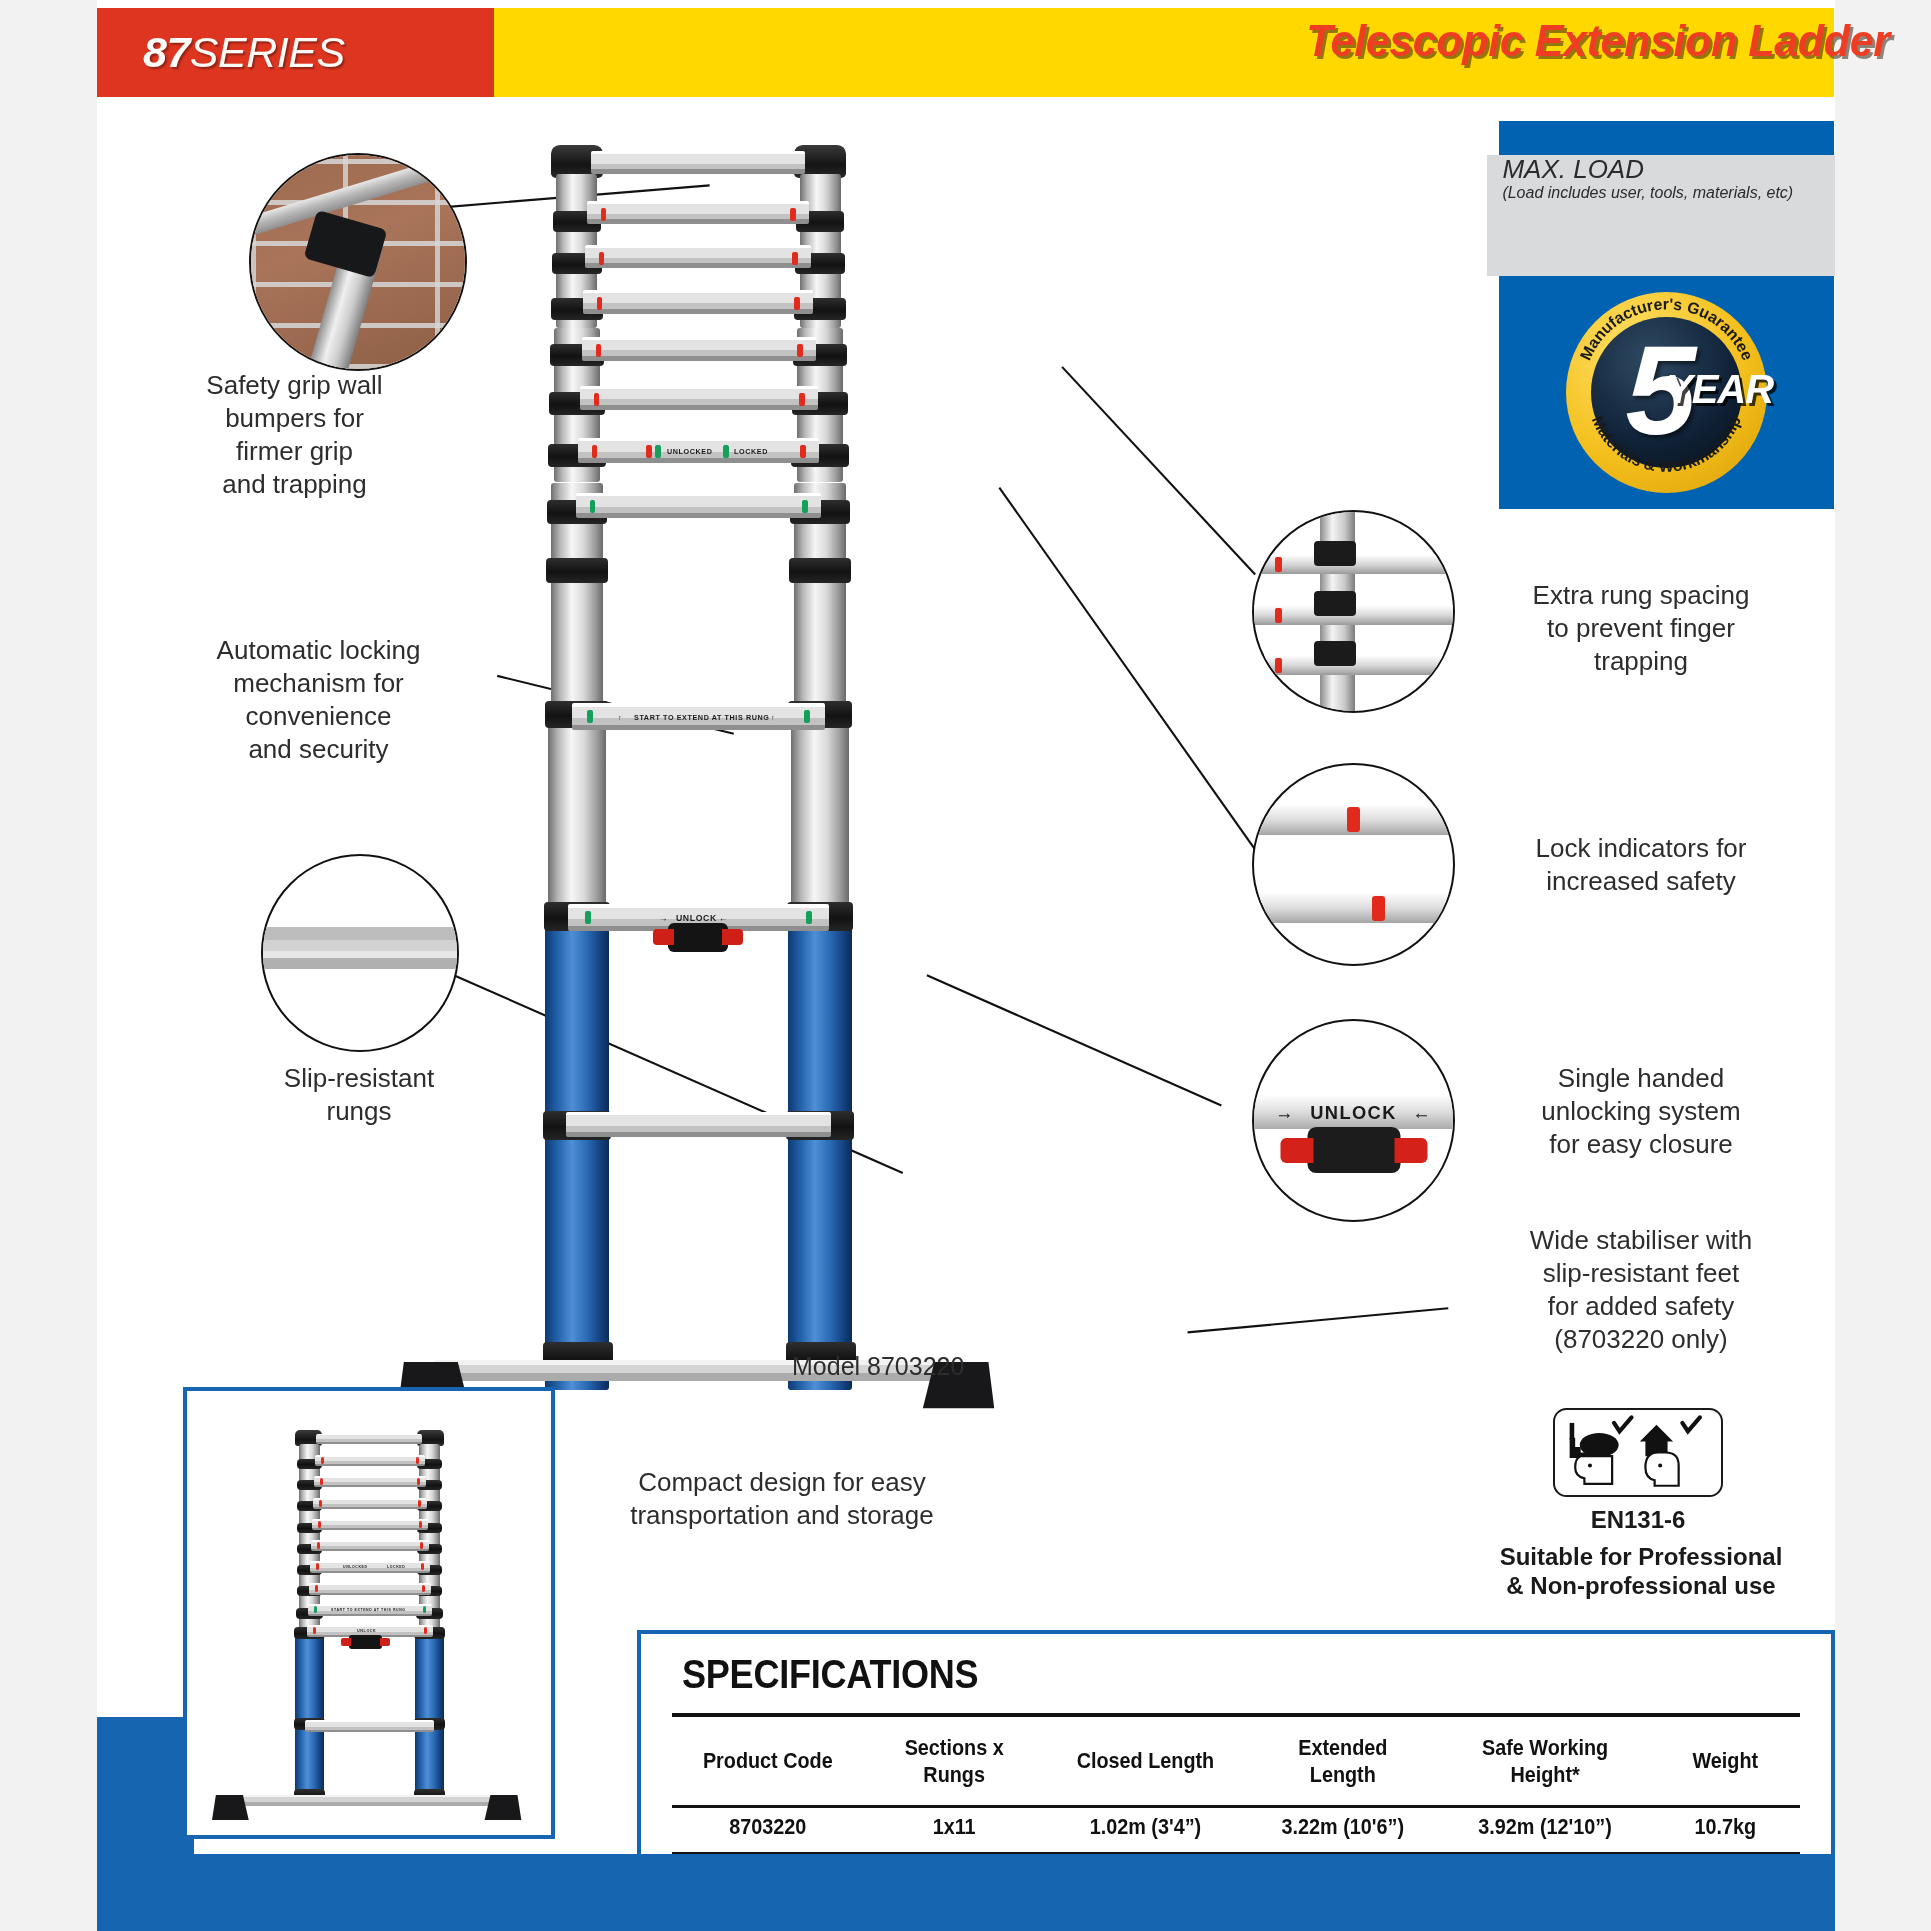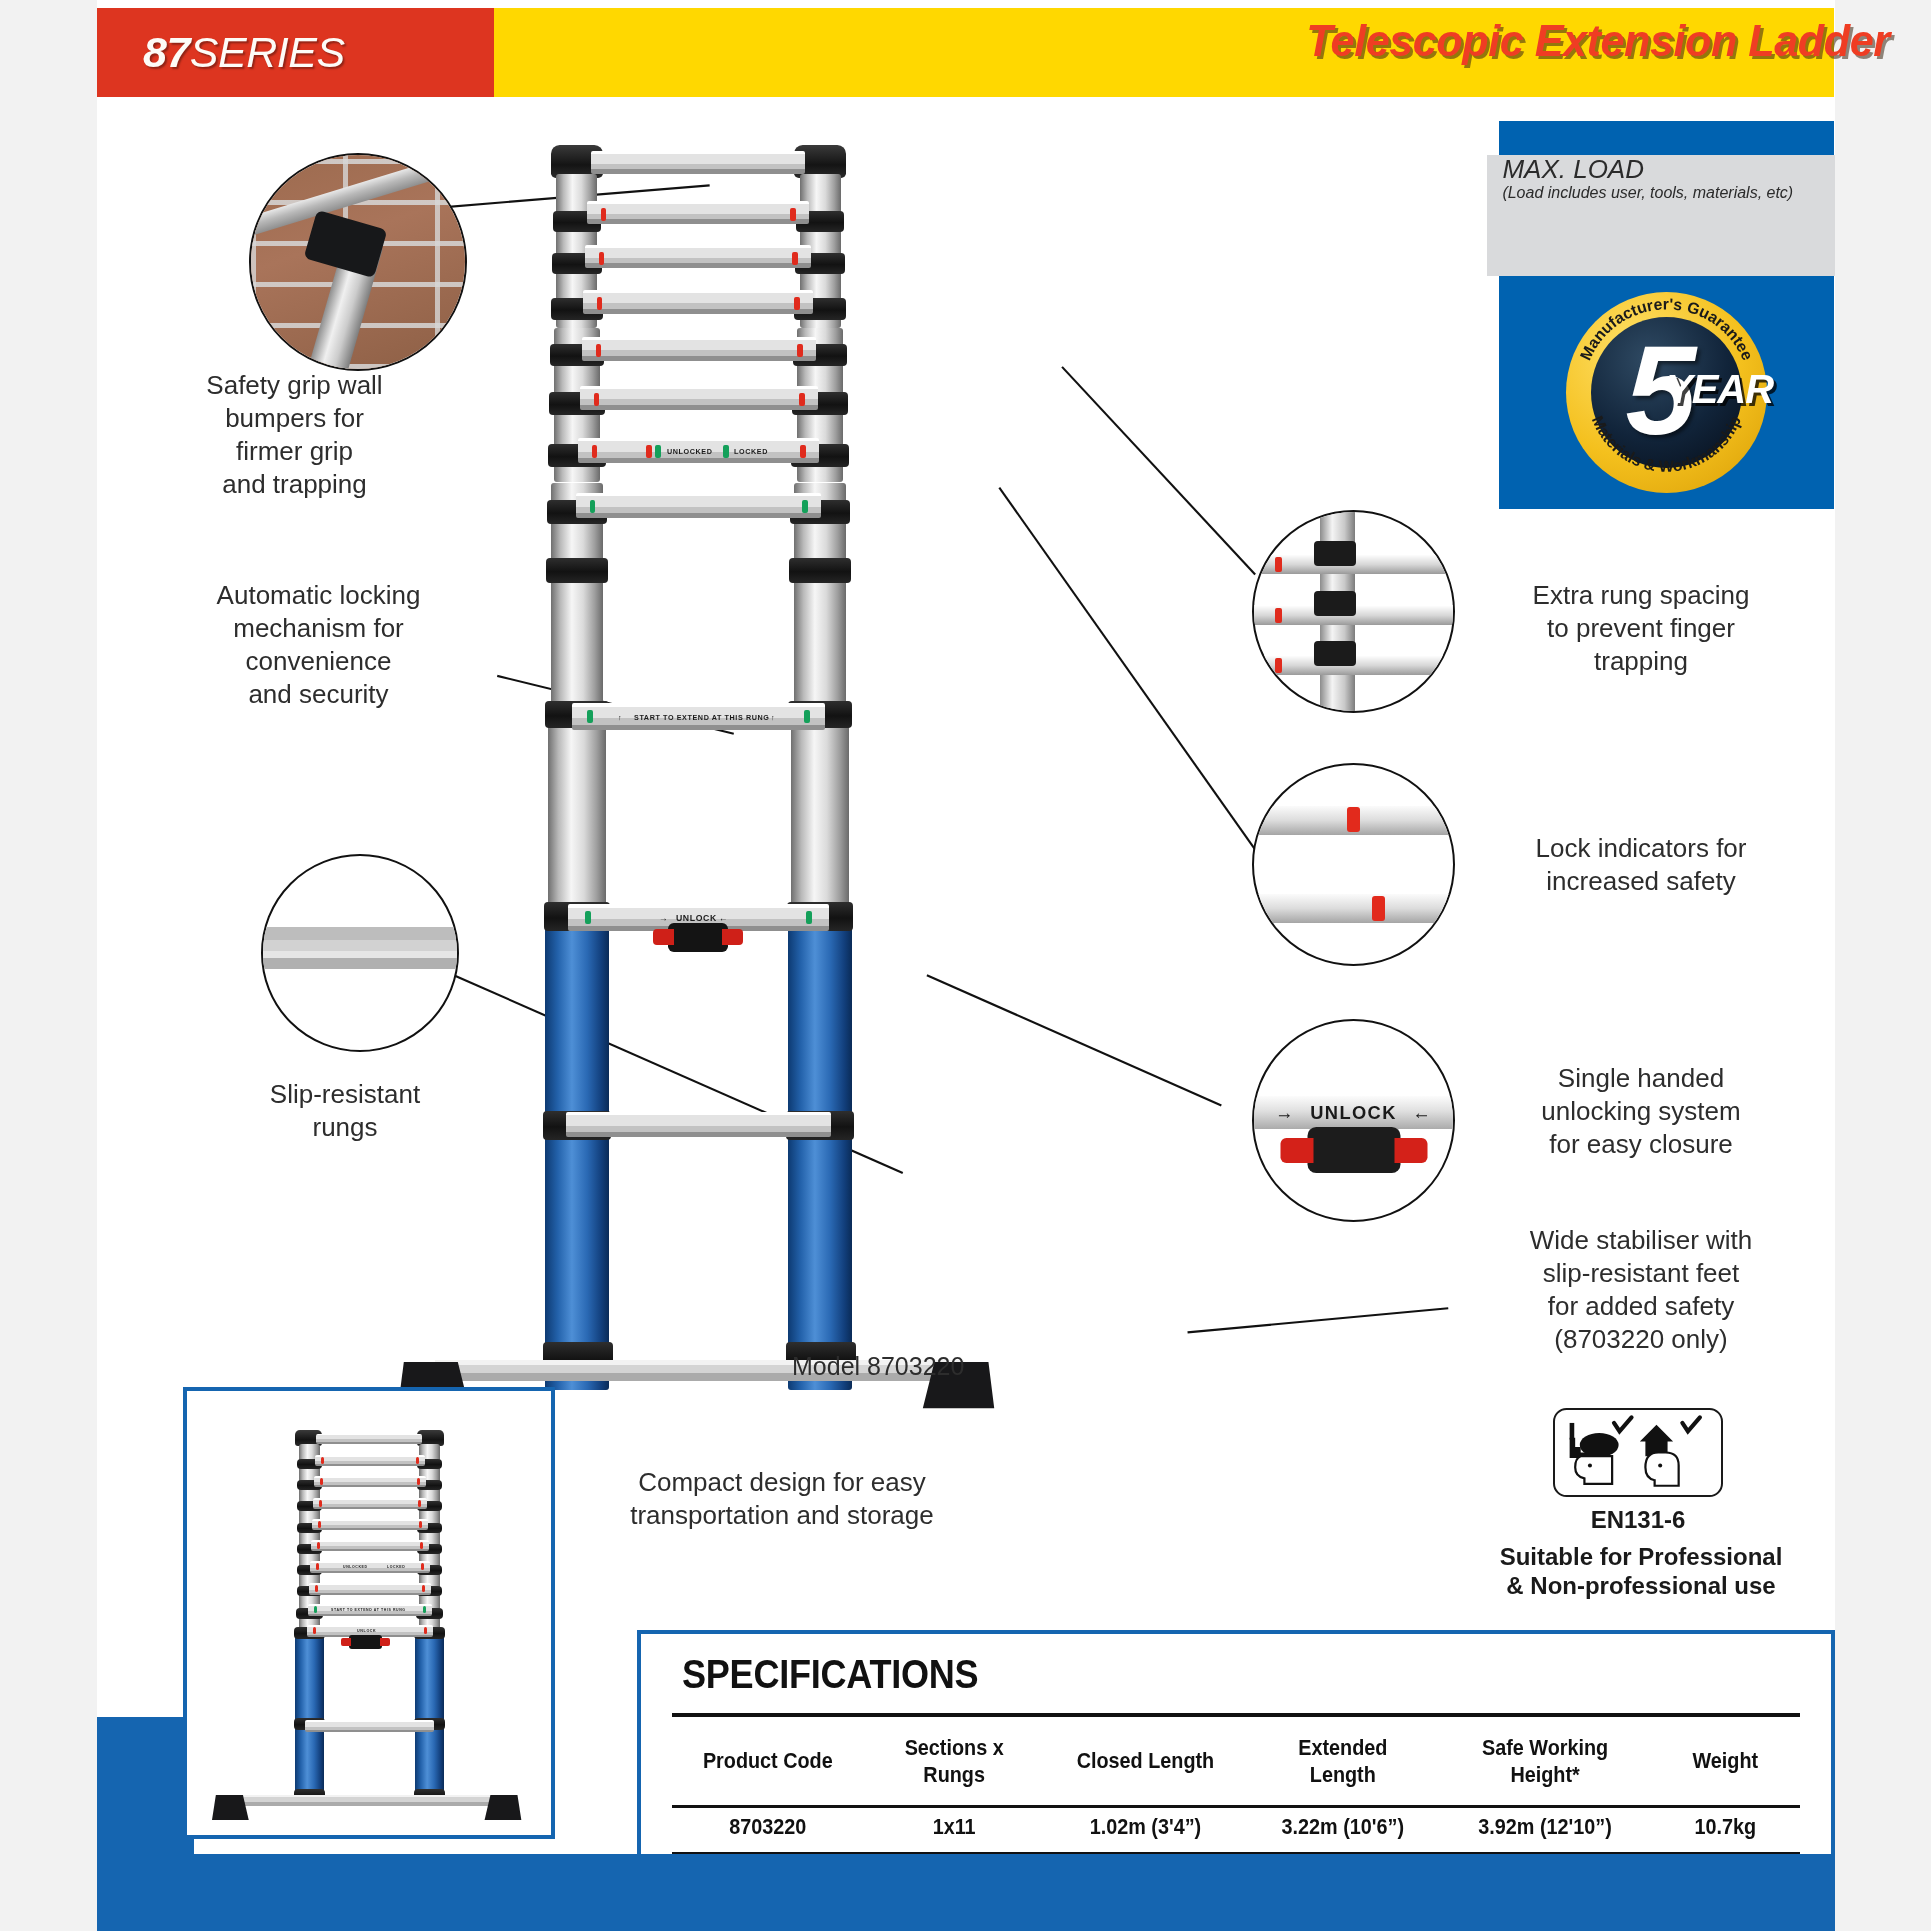--- a/index.html
+++ b/index.html
@@ -403,29 +403,29 @@
   <div class="brick-bg"></div>
   <div class="bumper-rail"></div>
   <div class="bumper-tube"></div>
   <div class="bumper-cap"></div>
 </div>
 <div class="callout" style="left:145px;top:369px;width:299px;white-space:pre-line;">Safety grip wall
 bumpers for
 firmer grip
 and trapping</div>
 
-<div class="callout" style="left:164px;top:579px;width:309px;white-space:pre-line;">Automatic locking
+<div class="callout" style="left:164px;top:634px;width:309px;white-space:pre-line;">Automatic locking
 mechanism for
 convenience
 and security</div>
 
 <div class="circ" style="left:261px;top:854px;width:198px;height:198px;">
   <div class="srr-bar"></div>
 </div>
-<div class="callout" style="left:200px;top:1062px;width:290px;white-space:pre-line;margin-top:16px;">Slip-resistant
+<div class="callout" style="left:214px;top:1062px;width:290px;white-space:pre-line;">Slip-resistant
 rungs</div>
 
 <div class="circ" style="left:1252px;top:510px;width:203px;height:203px;">
   <div class="rsp-tube" style="left:66px;"></div>
   <div class="rsp-rung" style="top:42px;"></div>
   <div class="rsp-rung" style="top:93px;"></div>
   <div class="rsp-rung" style="top:143px;"></div>
   <div class="rsp-band" style="left:60px;top:29px;"></div>
   <div class="rsp-band" style="left:60px;top:79px;"></div>
   <div class="rsp-band" style="left:60px;top:129px;"></div>

